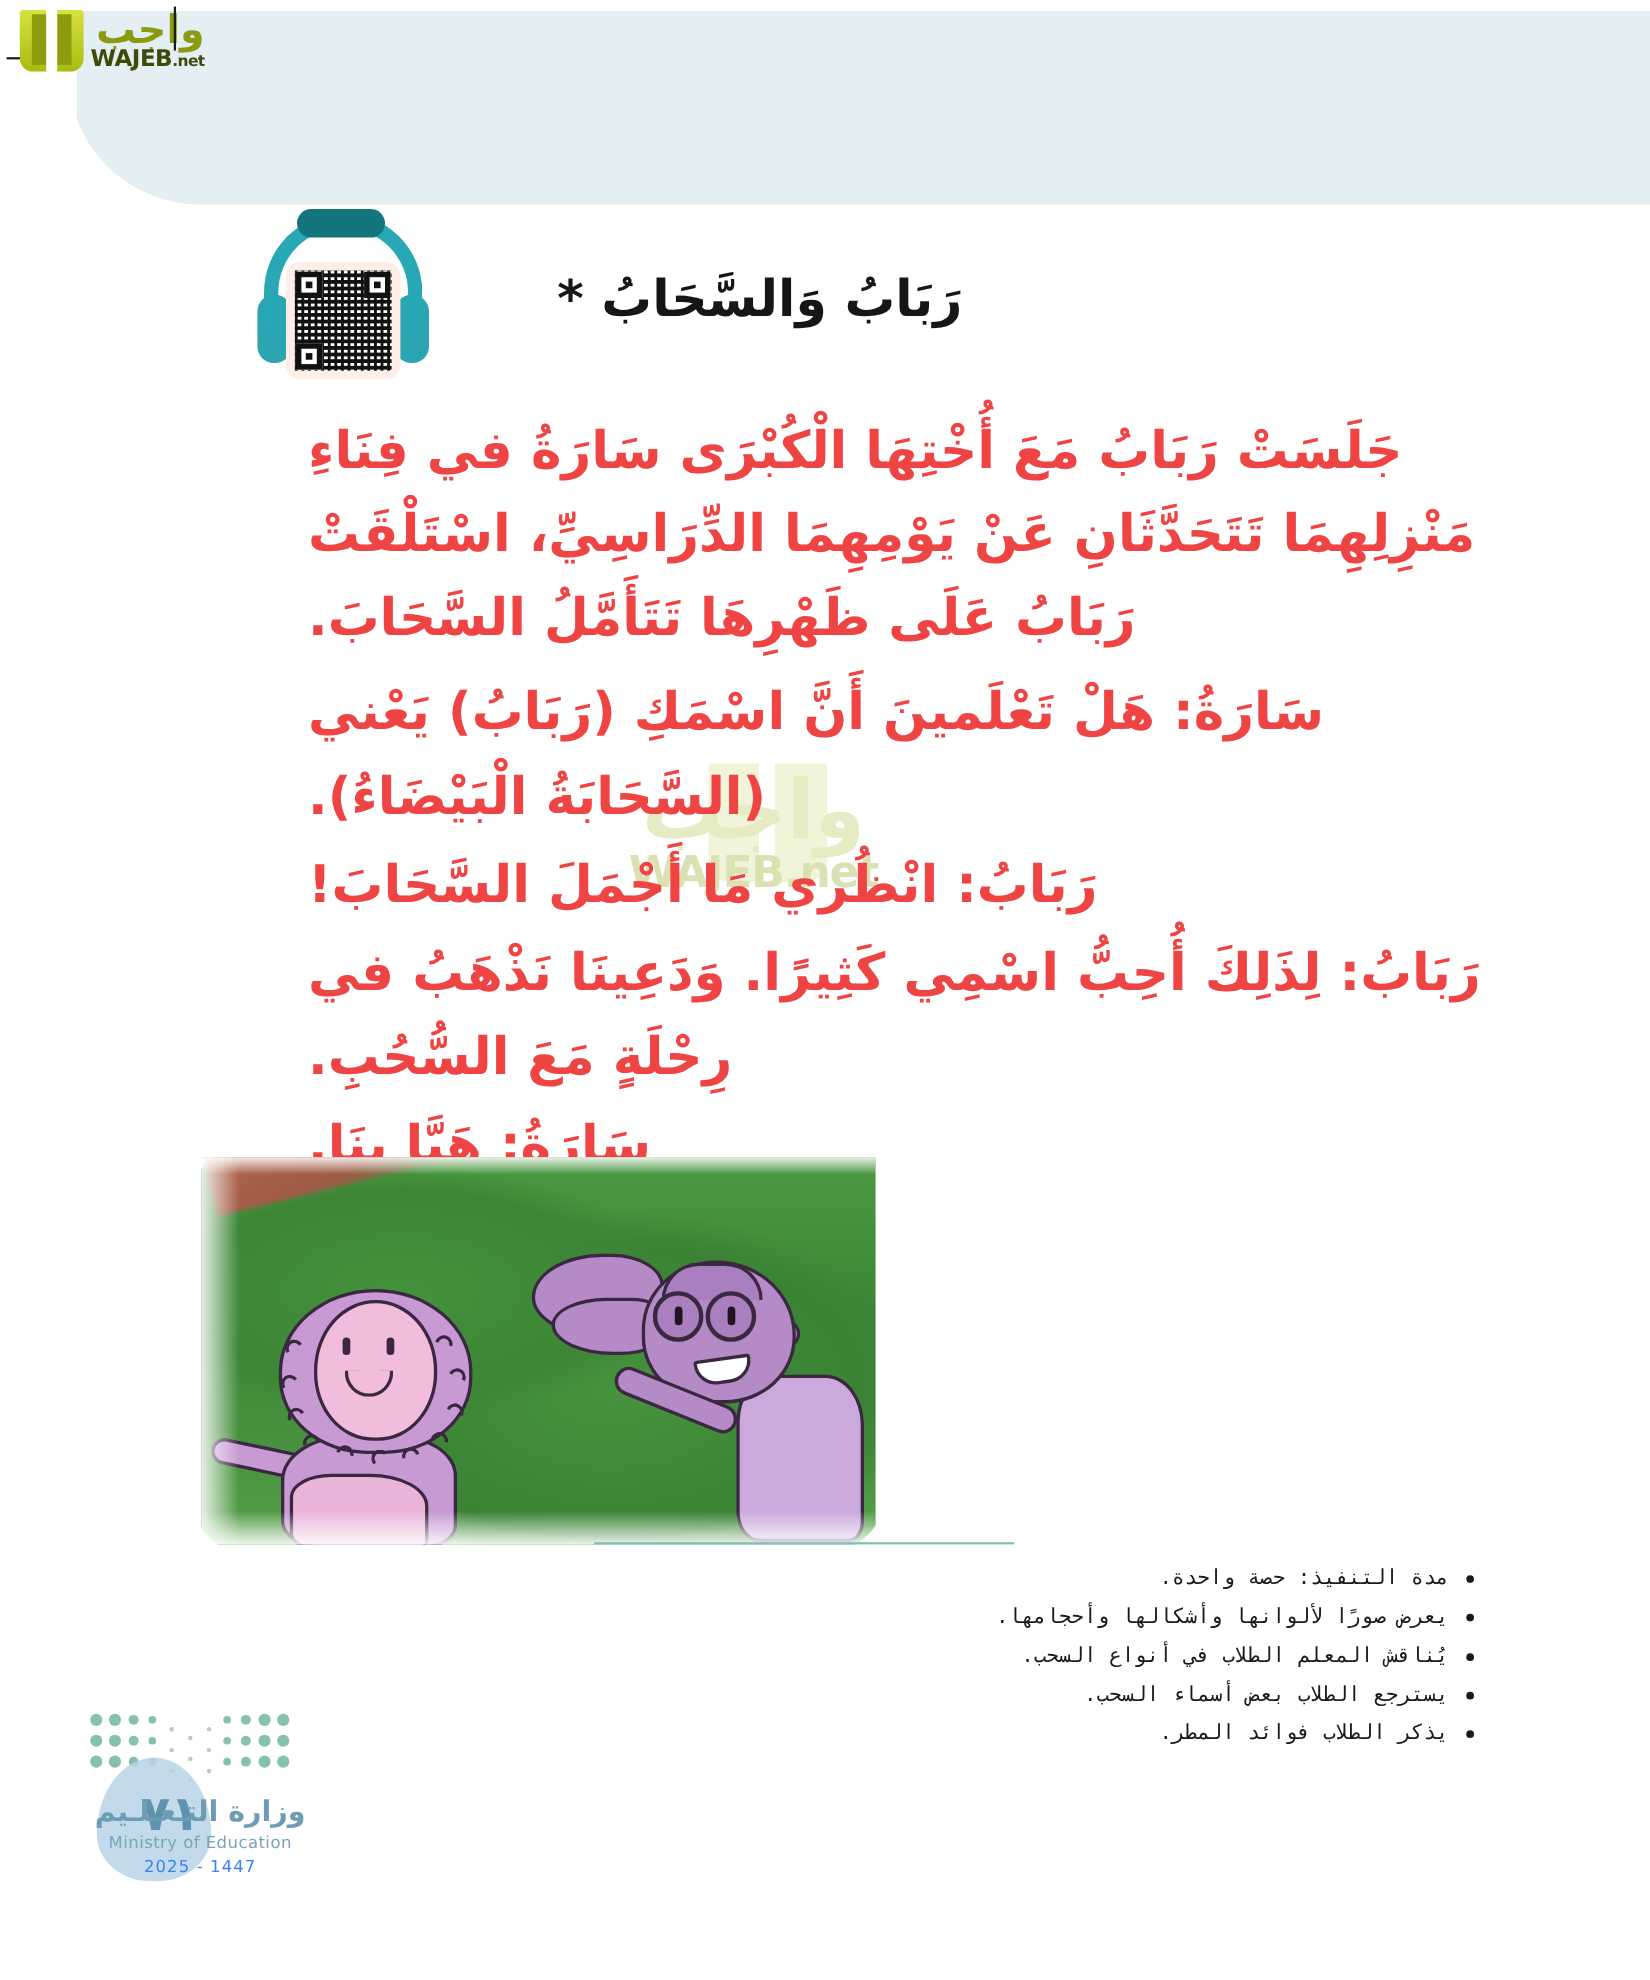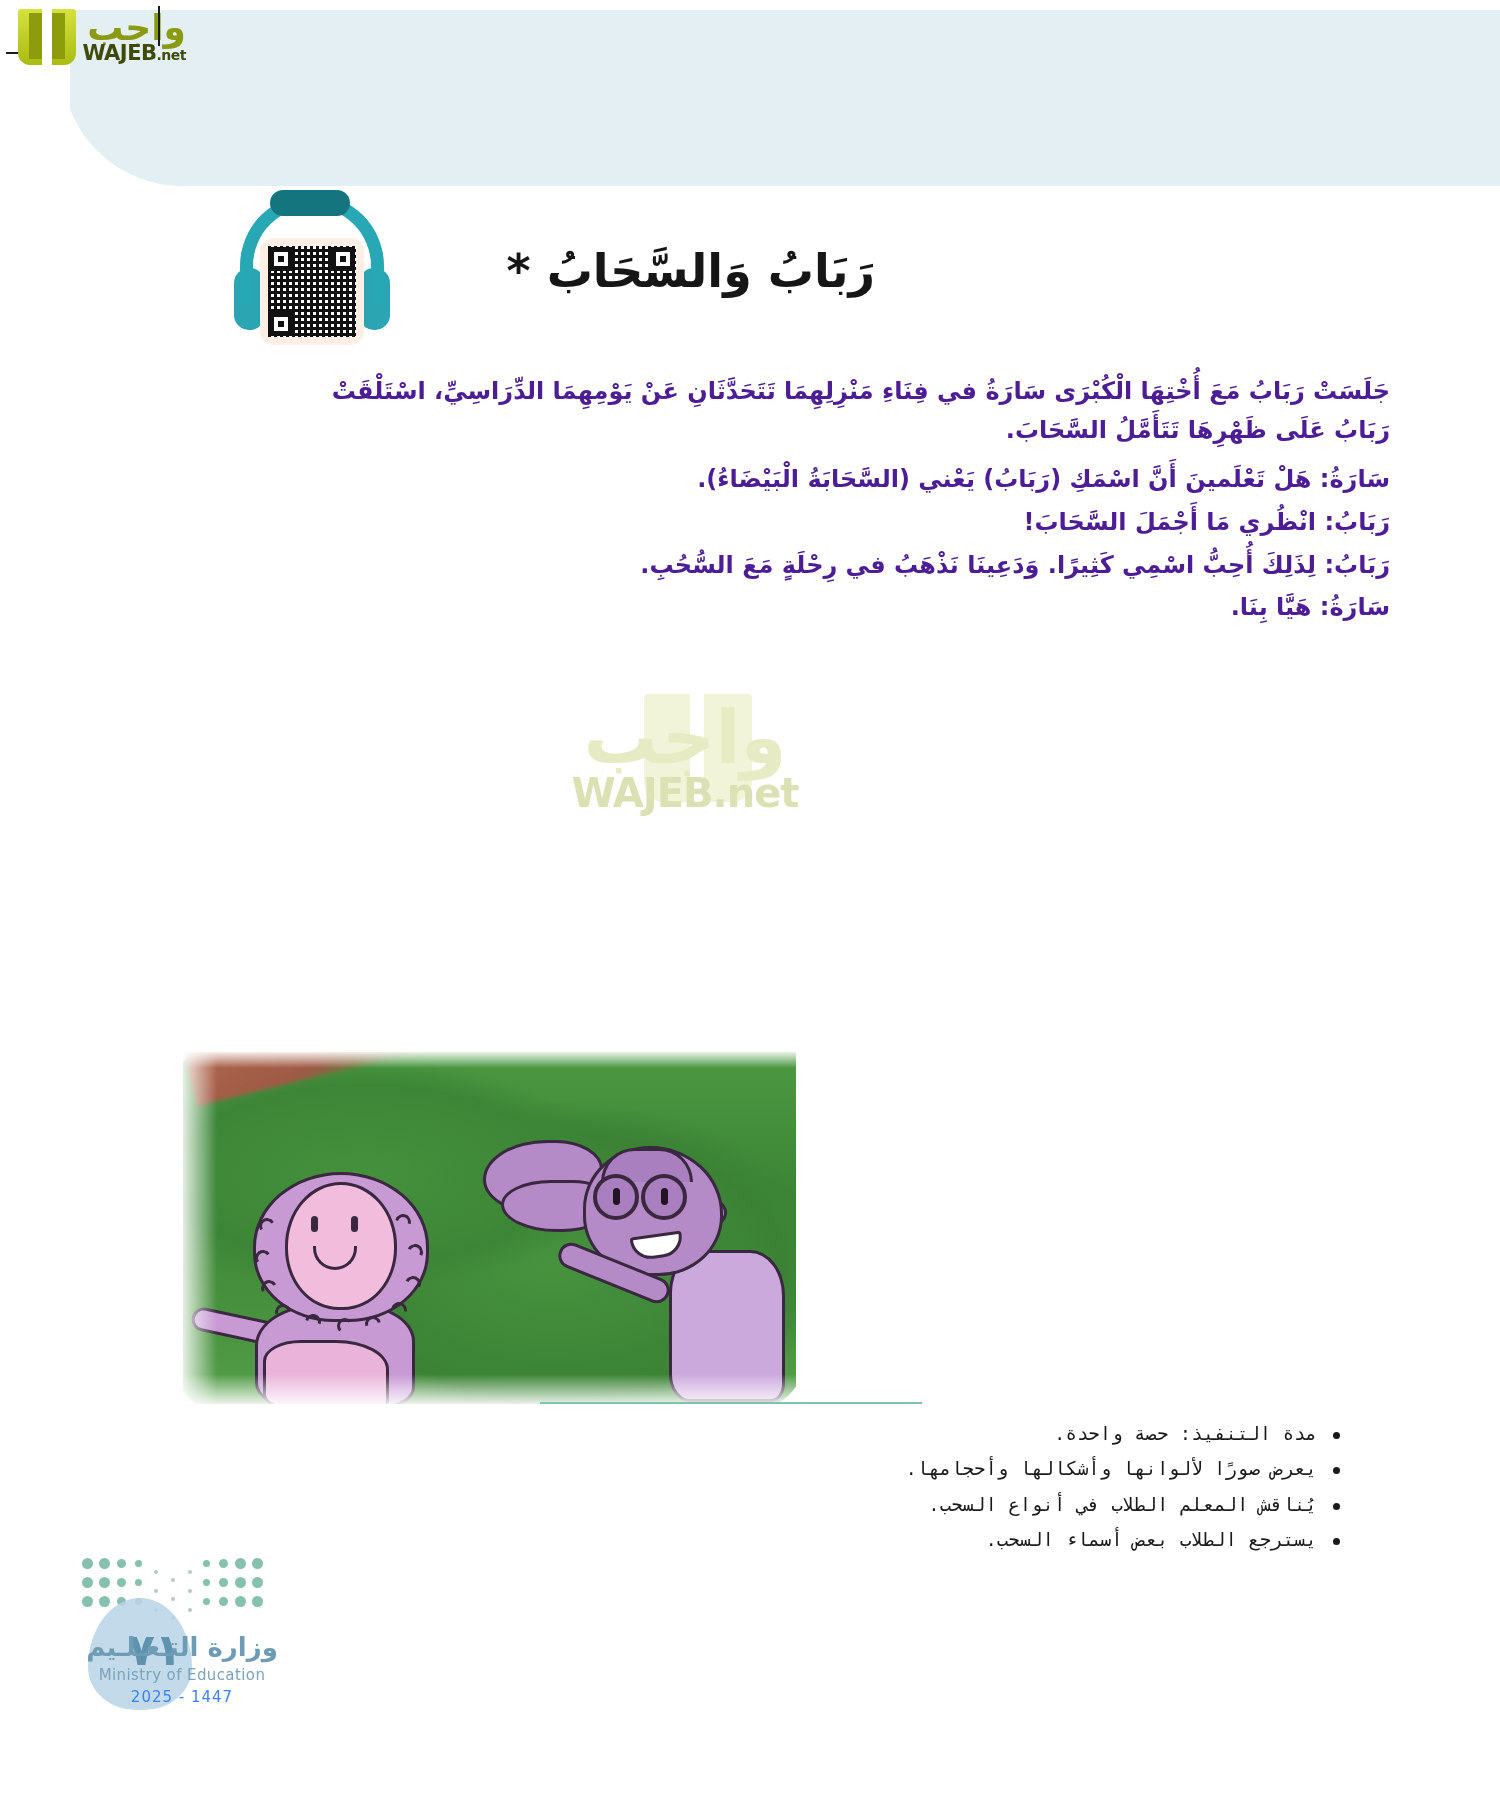--- a/index.html
+++ b/index.html
@@ -188,26 +188,26 @@
     position: absolute;
     top: 372px;
     right: 110px;
     width: 1110px;
     direction: rtl;
     text-align: center;
     z-index: 3;
   }
   .para, .dlg {
     font-family: "DejaVu Sans", "Liberation Sans", sans-serif;
-    font-size: 24px;
+    font-size: 47px;
     font-weight: bold;
-    color: #4c1d95;
+    color: #ef4444;
     line-height: 1.62;
     direction: rtl;
-    text-align: right;
+    text-align: left;
     letter-spacing: 0px;
   }
   .para { margin-bottom: 10px; }
   .dlg  { margin-bottom: 4px; }
 
   
   .watermark {
     position: absolute;
     left: 520px;
     top: 700px;
@@ -567,20 +567,24 @@
       <span class="bullet-dot"></span>
       <span class="txt">يعرض صورًا لألوانها وأشكالها وأحجامها.</span>
     </li>
     <li>
       <span class="bullet-dot"></span>
       <span class="txt">يُناقش المعلم الطلاب في أنواع السحب.</span>
     </li>
     <li>
       <span class="bullet-dot"></span>
       <span class="txt">يسترجع الطلاب بعض أسماء السحب.</span>
+    </li>
+    <li>
+      <span class="bullet-dot"></span>
+      <span class="txt">يذكر الطلاب فوائد المطر.</span>
     </li>
   </ul>
 </div>
 
 <div class="moe">
   <div class="moe-dots">
       <i style="width: 11px; height: 11px; left: 0px; top: 0px;"></i>
       <i style="width: 11px; height: 11px; left: 17px; top: 0px;"></i>
       <i style="width: 9px; height: 9px; left: 35px; top: 1px;"></i>
       <i style="width: 7px; height: 7px; left: 53px; top: 2px;"></i>

